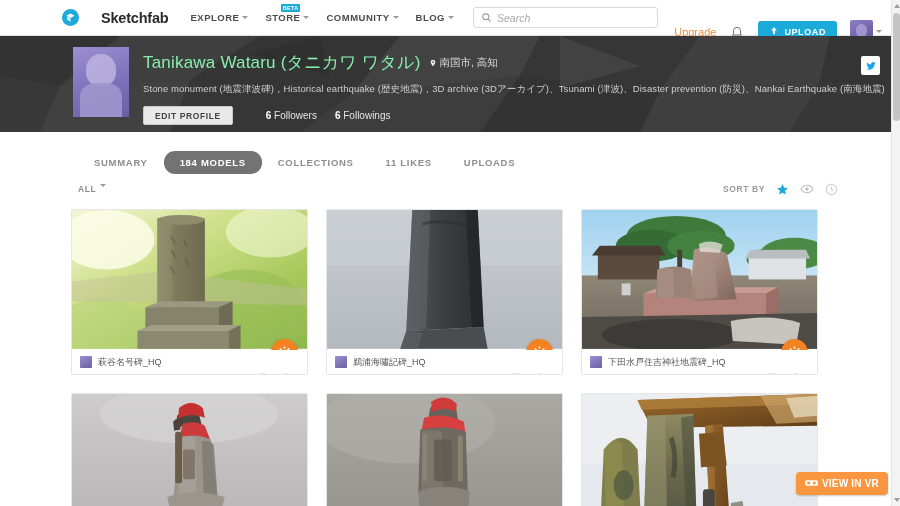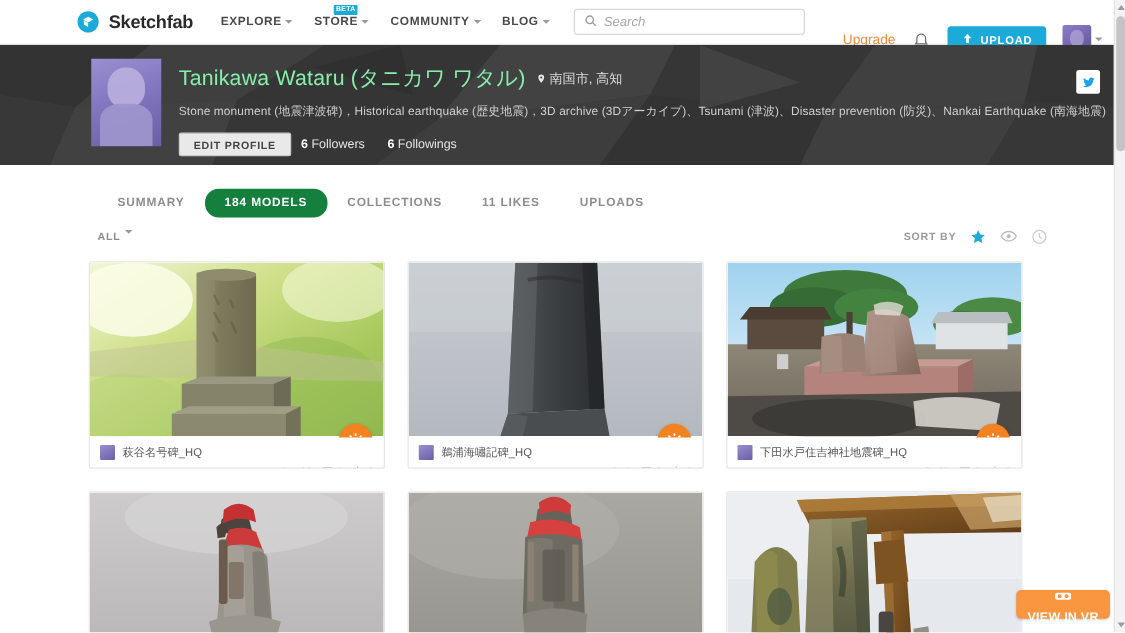--- a/index.html
+++ b/index.html
@@ -14,21 +14,21 @@
 
   
   .topnav {
     position: relative;
     height: 36px;
     background: #fff;
     border-bottom: 1px solid #e3e3e3;
     display: flex; align-items: center;
     padding-left: 62px;
   }
-  .brand { display: flex; align-items: center; gap: 8px; margin-right: 22px; }
+  .brand { display: flex; align-items: center; gap: 22px; margin-right: 22px; }
   .brand-logo {
     width: 17px; height: 17px; border-radius: 50%;
     background: #1caad9;
     display: flex; align-items: center; justify-content: center;
   }
   .brand-logo svg { display:block; }
   .brand-name {
     font-size: 14.5px; font-weight: bold; color: #2a2a2a; letter-spacing: -0.2px;
   }
   .navitem {
@@ -123,41 +123,41 @@
     white-space: nowrap;
   }
   .profile-tags {
     font-size: 9.5px; color: #cfcfcf; margin-top: 9px; white-space: nowrap; letter-spacing: .1px;
   }
   .profile-actions { display: flex; align-items: center; gap: 0; margin-top: 10px; }
   .edit-profile {
     background: #e9e9e9; border: 1px solid #c9c9c9; border-radius: 2px;
     font-size: 8.5px; font-weight: bold; color: #444; letter-spacing: .6px;
     height: 19px; padding: 0 11px; cursor: pointer; font-family: inherit;
-    margin-right: 8px;
+    margin-right: 33px;
   }
   .stat { font-size: 10px; color: #e4e4e4; margin-right: 18px; white-space: nowrap; }
   .stat b { color: #fff; font-weight: bold; }
   .twitter-btn {
     position: absolute; right: 20px; top: 20px; z-index: 3;
     width: 19px; height: 19px; background: #fff; border-radius: 2px;
     display: flex; align-items: center; justify-content: center; cursor: pointer;
   }
 
   
   .tabs {
     display: flex; align-items: center; gap: 0;
     padding: 16px 0 0 78px; height: 44px;
   }
   .tab {
     font-size: 9.5px; font-weight: bold; letter-spacing: .7px;
     color: #8d8d8d; padding: 6px 16px; cursor: pointer; white-space: nowrap;
   }
   .tab.active {
-    background: #15803d; color: #fff; border-radius: 11px;
+    background: #737373; color: #fff; border-radius: 11px;
   }
 
   
   .filterbar {
     display: flex; align-items: center;
     padding: 6px 62px 0 78px;
   }
   .filter-all {
     font-size: 8.5px; font-weight: bold; color: #8d8d8d; letter-spacing: .6px;
     display: flex; align-items: flex-start; gap: 4px; cursor: pointer;
@@ -209,21 +209,20 @@
 
   
   .viewvr {
     position: absolute; right: 12px; bottom: 11px; z-index: 20;
     background: #f9963f; color: #fff;
     font-size: 10px; font-weight: bold; letter-spacing: .2px;
     border: none; border-radius: 4px; height: 23px; padding: 0 9px;
     display: flex; align-items: center; gap: 4px; cursor: pointer;
     font-family: inherit;
     box-shadow: 0 1px 2px rgba(0,0,0,.2);
-    flex-direction: column;
   }
 
   
   .scrollbar {
     position: absolute; right: 0; top: 0; width: 9px; height: 506px;
     background: #f3f3f3; border-left: 1px solid #e4e4e4; z-index: 50;
   }
   .scrollthumb {
     position: absolute; top: 13px; left: 1px; width: 7px; height: 108px;
     background: #c4c4c4; border-radius: 4px;

